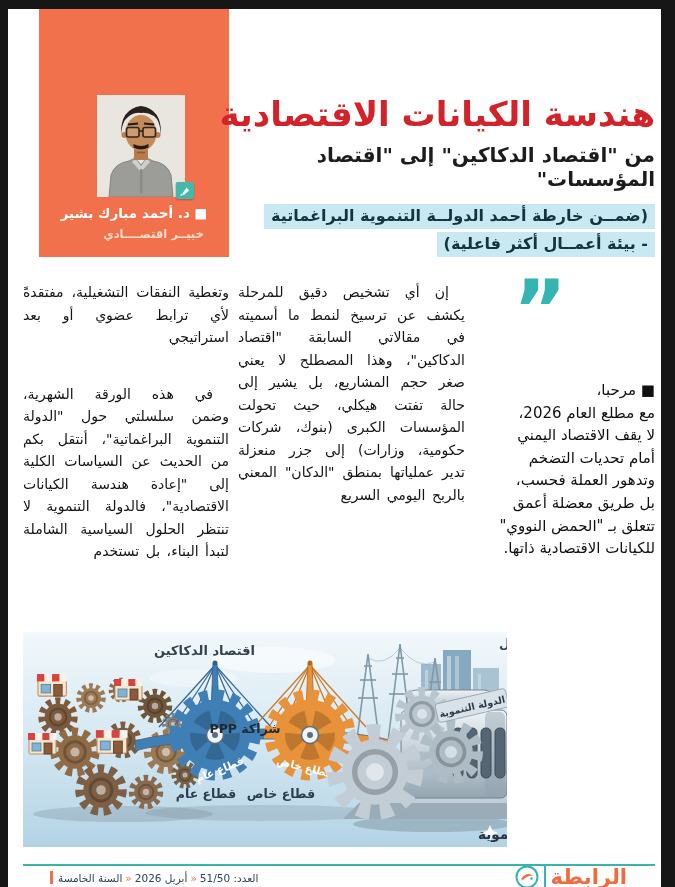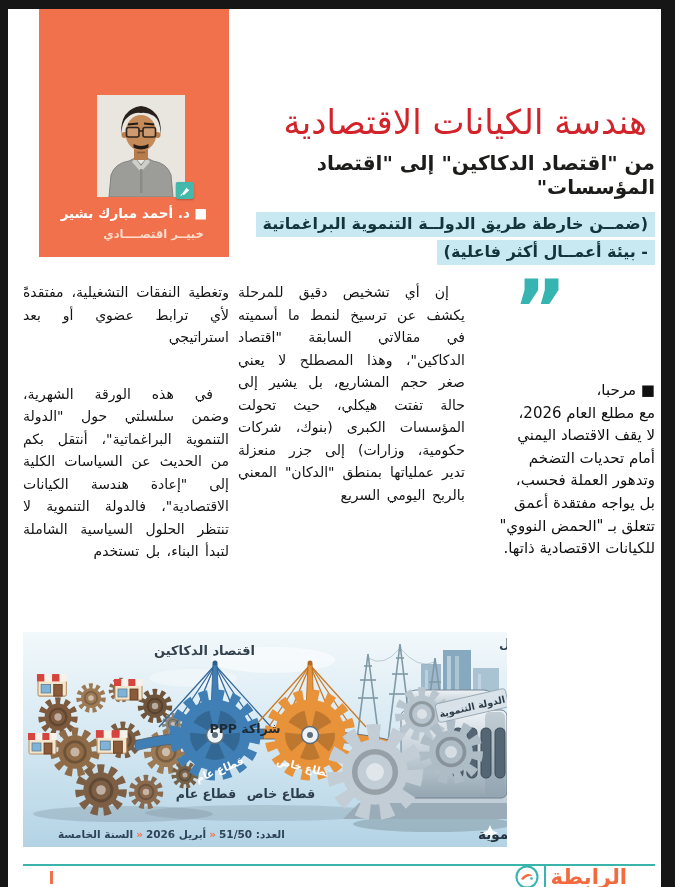--- a/index.html
+++ b/index.html
@@ -15,21 +15,21 @@
   .author-card{position:absolute;left:31px;top:0;width:190px;height:248px;background:#F2714D;}
   .photo{position:absolute;left:58px;top:86px;width:88px;height:102px;background:#e9e6e0;overflow:hidden;}
   .pen-badge{position:absolute;left:137px;top:173px;width:18px;height:17px;background:#45B8AC;border-radius:2px;
     display:flex;align-items:center;justify-content:center;box-shadow:0 1px 2px rgba(0,0,0,.25);}
   .author-name{position:absolute;left:0;right:0;top:196px;text-align:center;color:#ffffff;
     font-weight:bold;font-size:13.5px;}
   .author-title{position:absolute;left:0;right:0;top:218px;text-align:center;color:#ffdccb;
     font-size:11.5px;letter-spacing:1px;font-weight:bold;padding-left:39px;}
   
   .headline{position:absolute;top:86px;right:6px;width:440px;text-align:right;}
-  .headline h1{margin:8px;font-size:34px;line-height:1.15;font-weight:normal;color:#D2232A;}
+  .headline h1{margin:0;font-size:34px;line-height:1.15;font-weight:bold;color:#D2232A;}
   .headline h2{margin:9px 0 0;font-size:20px;line-height:1.2;font-weight:bold;color:#1c1c1a;}
   .kicker{margin-top:13px;}
   .kicker .hl{display:block;margin-bottom:3px;}
   .kicker .hl span{display:inline-block;background:#C8E9F2;color:#14343c;
     font-size:16px;font-weight:bold;padding:2px 7px 4px;}
   
   .quote{position:absolute;top:252px;right:6px;width:180px;text-align:right;}
   .qmark{position:absolute;top:8px;right:88px;font-size:82px;line-height:1;color:#35B4B1;font-weight:bold;}
   .qlines{position:absolute;top:118px;right:0;width:100%;}
   .qline{font-size:15px;font-weight:normal;color:#101010;line-height:22.6px;white-space:nowrap;}
@@ -40,21 +40,21 @@
   .col p{margin:0;font-size:14px;font-weight:normal;color:#141414;line-height:22.5px;
     text-align:justify;word-spacing:2px;}
   .col p.indent{text-indent:16px;}
   .col p + p{margin-top:34px;}
   
   .illus{position:absolute;left:15px;top:623px;width:484px;height:215px;}
   
   .footer-line{position:absolute;left:15px;top:855px;width:632px;height:2px;background:#3AB5AC;}
   .page-num{position:absolute;left:15px;top:892px;font-size:17px;font-weight:bold;color:#1E3245;direction:ltr;}
   .footer-tick{position:absolute;left:42px;top:862px;width:3px;height:13px;background:#F2714D;}
-  .footer-issue{position:absolute;left:50px;top:819px;font-size:10.5px;font-weight:bold;color:#2E4356;
+  .footer-issue{position:absolute;left:50px;top:863px;font-size:10.5px;font-weight:normal;color:#2E4356;
     white-space:nowrap;direction:rtl;}
   .footer-issue .sep{color:#F2714D;padding:0 3px;}
   .logo{position:absolute;right:34px;top:856px;display:flex;align-items:center;gap:5px;direction:ltr;}
   .logo-divider{width:2px;height:22px;background:#35B4B1;}
   .logo-text{font-size:21px;font-weight:bold;color:#F26A3E;line-height:1;}
 </style>
 </head>
 <body>
 
 <div class="page">
@@ -90,34 +90,34 @@
       </svg>
     </div>
     <div class="author-name">■ د. أحمد مبارك بشير</div>
     <div class="author-title">خبيــر اقتصــــادي</div>
   </aside>
 
   <header class="headline">
     <h1>هندسة الكيانات الاقتصادية</h1>
     <h2>من "اقتصاد الدكاكين" إلى "اقتصاد المؤسسات"</h2>
     <div class="kicker">
-      <div class="hl"><span>(ضمــن خارطة طريق الدولــة التنموية البراغماتية</span></div>
+      <div class="hl"><span>(ضمــن خارطة أحمد الدولــة التنموية البراغماتية</span></div>
       <div class="hl"><span>- بيئة أعمــال أكثر فاعلية)</span></div>
     </div>
   </header>
 
   <aside class="quote">
     <div class="qmark">”</div>
     <div class="qlines">
       <div class="qline">■ مرحبا،</div>
       <div class="qline">مع مطلع العام 2026،</div>
       <div class="qline">لا يقف الاقتصاد اليمني</div>
       <div class="qline">أمام تحديات التضخم</div>
       <div class="qline">وتدهور العملة فحسب،</div>
-      <div class="qline">بل يواجه مفتقدة أعمق</div>
+      <div class="qline">بل طريق معضلة أعمق</div>
       <div class="qline">تتعلق بـ "الحمض النووي"</div>
       <div class="qline">للكيانات الاقتصادية ذاتها.</div>
     </div>
   </aside>
 
   <section class="col col1">
     <p class="indent">إن أي تشخيص دقيق للمرحلة يكشف عن ترسيخ لنمط ما أسميته في مقالاتي السابقة "اقتصاد الدكاكين"، وهذا المصطلح لا يعني صغر حجم المشاريع، بل يشير إلى حالة تفتت هيكلي، حيث تحولت المؤسسات الكبرى (بنوك، شركات حكومية، وزارات) إلى جزر منعزلة تدير عملياتها بمنطق "الدكان" المعني بالربح اليومي السريع</p>
   </section>
   <section class="col col2">
     <p>وتغطية النفقات التشغيلية، مفتقدةً لأي ترابط عضوي أو بعد استراتيجي</p>

